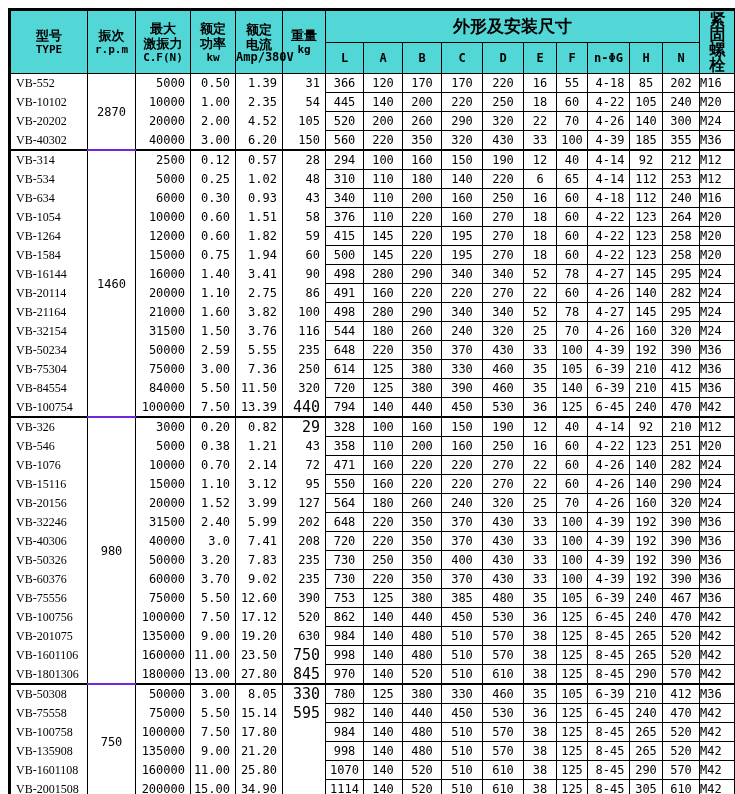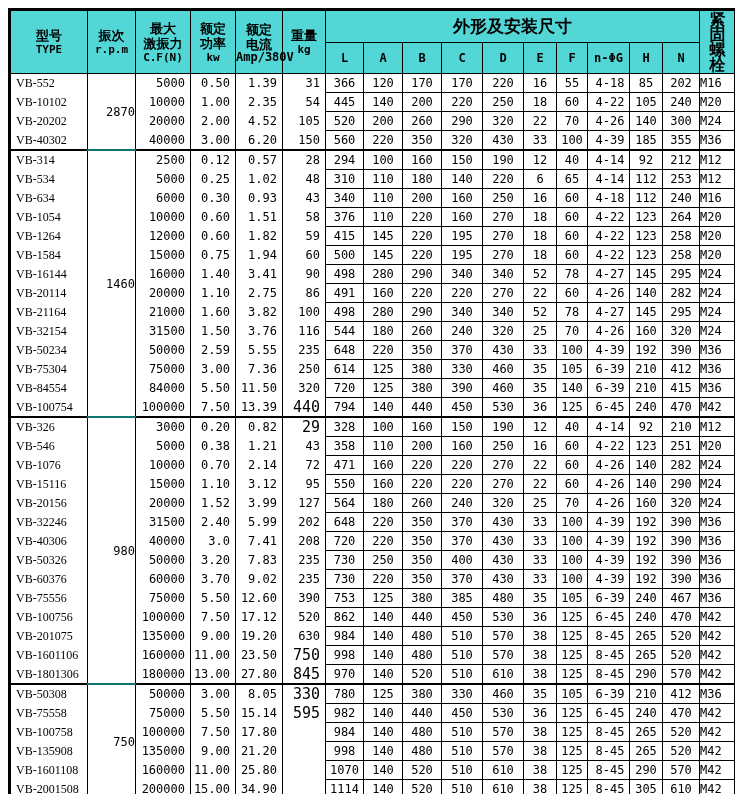--- a/index.html
+++ b/index.html
@@ -12,21 +12,21 @@
   .h-en { font-size:11px; line-height:13px; font-weight:bold; }
   .h-tiny { font-size:12px; line-height:10px; font-weight:bold; }
   .h-dims { font-size:17px; height:26px; font-family:"DejaVu Sans","Liberation Sans",sans-serif; }
   .h-dimcol { font-size:12px; height:26px; }
   .vtext { width:15px; margin:0 auto; word-break:break-all; font-size:16px; line-height:15px;
            font-family:"DejaVu Sans","Liberation Sans",sans-serif; }
   td { border-left:1px solid #000; border-right:1px solid #000; border-bottom:0 solid #000;
        height:18px; line-height:18px; font-size:12px; color:#000; padding:0;
        overflow:hidden; white-space:nowrap; }
   .c-model { text-align:left; padding-left:5px;font-family:Liberation Serif, serif; }
-  .c-rpm   { text-align:right; border-bottom:2px solid #0f766e; }
+  .c-rpm   { text-align:center; border-bottom:2px solid #6d28d9; }
   .c-num   { text-align:right; padding-right:5px; }
   .c-dim   { text-align:center; border-bottom:1px solid #000; }
   .c-phi   { text-align:center; padding-left:3px; }
   .c-bolt  { text-align:left; }
   .ingrp   { border-bottom:none; }
   .gend    { border-bottom:2px solid #000; }
   .big     { font-size:15px; }
 </style>
 </head>
 <body>

